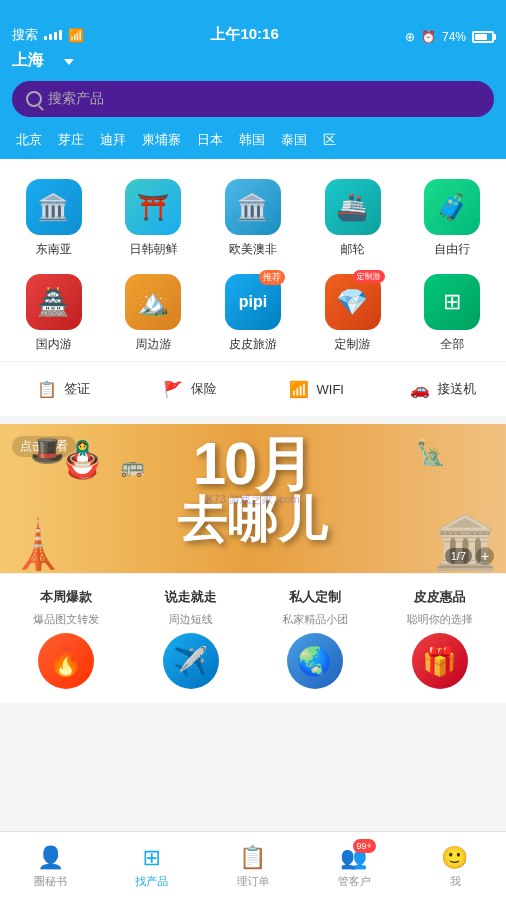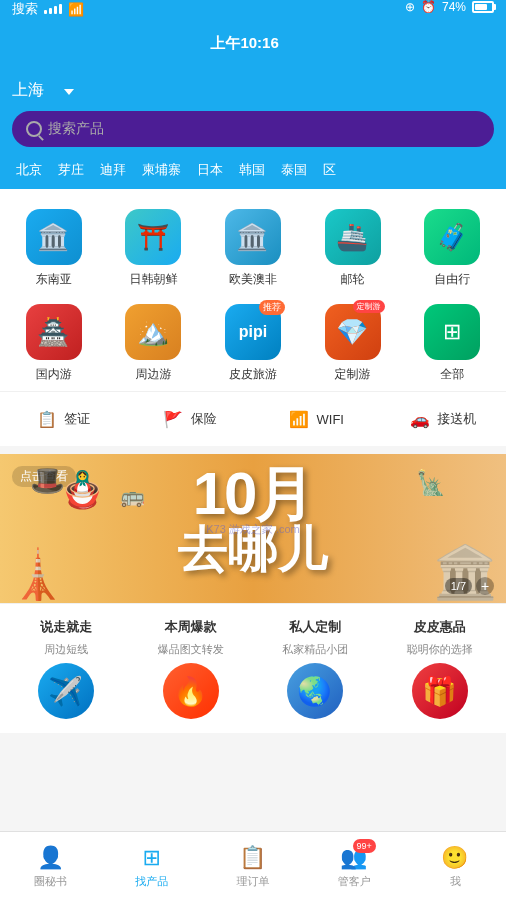--- a/index.html
+++ b/index.html
@@ -10,21 +10,21 @@
       overflow: hidden;
       background: #f5f5f5;
       position: relative;
     }
 
     
     .status-bar {
       background: #1aabf0;
       height: 44px;
       display: flex;
-      align-items: flex-start;
+      align-items: flex-end;
       justify-content: space-between;
       padding: 0 12px;
       color: white;
       font-size: 13px;
     }
     .status-left { display: flex; align-items: center; gap: 6px; }
     .status-right { display: flex; align-items: center; gap: 6px; font-size: 12px; }
     .signal-bars { display: flex; align-items: flex-end; gap: 2px; }
     .signal-bar { background: white; width: 3px; border-radius: 1px; }
     .battery-icon {
@@ -41,25 +41,24 @@
     .header {
       background: #1aabf0;
       padding: 6px 12px 10px;
       display: flex;
       align-items: center;
       gap: 4px;
     }
     .header-city {
       color: white;
       font-size: 16px;
-      font-weight: normal;
+      font-weight: bold;
       display: flex;
       align-items: center;
       gap: 20px;
-      margin-top: 30px;
     }
     .chevron-down {
       width: 0; height: 0;
       border-left: 5px solid transparent;
       border-right: 5px solid transparent;
       border-top: 6px solid white;
       margin-top: 2px;
     }
 
     
@@ -473,31 +472,31 @@
 .com</div>
 
   <div class="banner-indicator">
     <span class="banner-page">1/7</span>
     <div class="banner-plus">+</div>
   </div>
 </div>
 
 <div class="featured-row">
   <div class="featured-item">
+    <span class="featured-title">本周爆款</span>
+    <span class="featured-subtitle">爆品图文转发</span>
+    <div class="featured-img featured-img-baop">
+      <span style="font-size:28px;">🔥</span>
+    </div>
+  </div>
+  <div class="featured-item">
     <span class="featured-title">说走就走</span>
     <span class="featured-subtitle">周边短线</span>
     <div class="featured-img featured-img-travel">
       <span style="font-size:28px;">✈️</span>
-    </div>
-  </div>
-  <div class="featured-item">
-    <span class="featured-title">本周爆款</span>
-    <span class="featured-subtitle">爆品图文转发</span>
-    <div class="featured-img featured-img-baop">
-      <span style="font-size:28px;">🔥</span>
     </div>
   </div>
   <div class="featured-item">
     <span class="featured-title">私人定制</span>
     <span class="featured-subtitle">私家精品小团</span>
     <div class="featured-img featured-img-private">
       <span style="font-size:28px;">🌏</span>
     </div>
   </div>
   <div class="featured-item">

